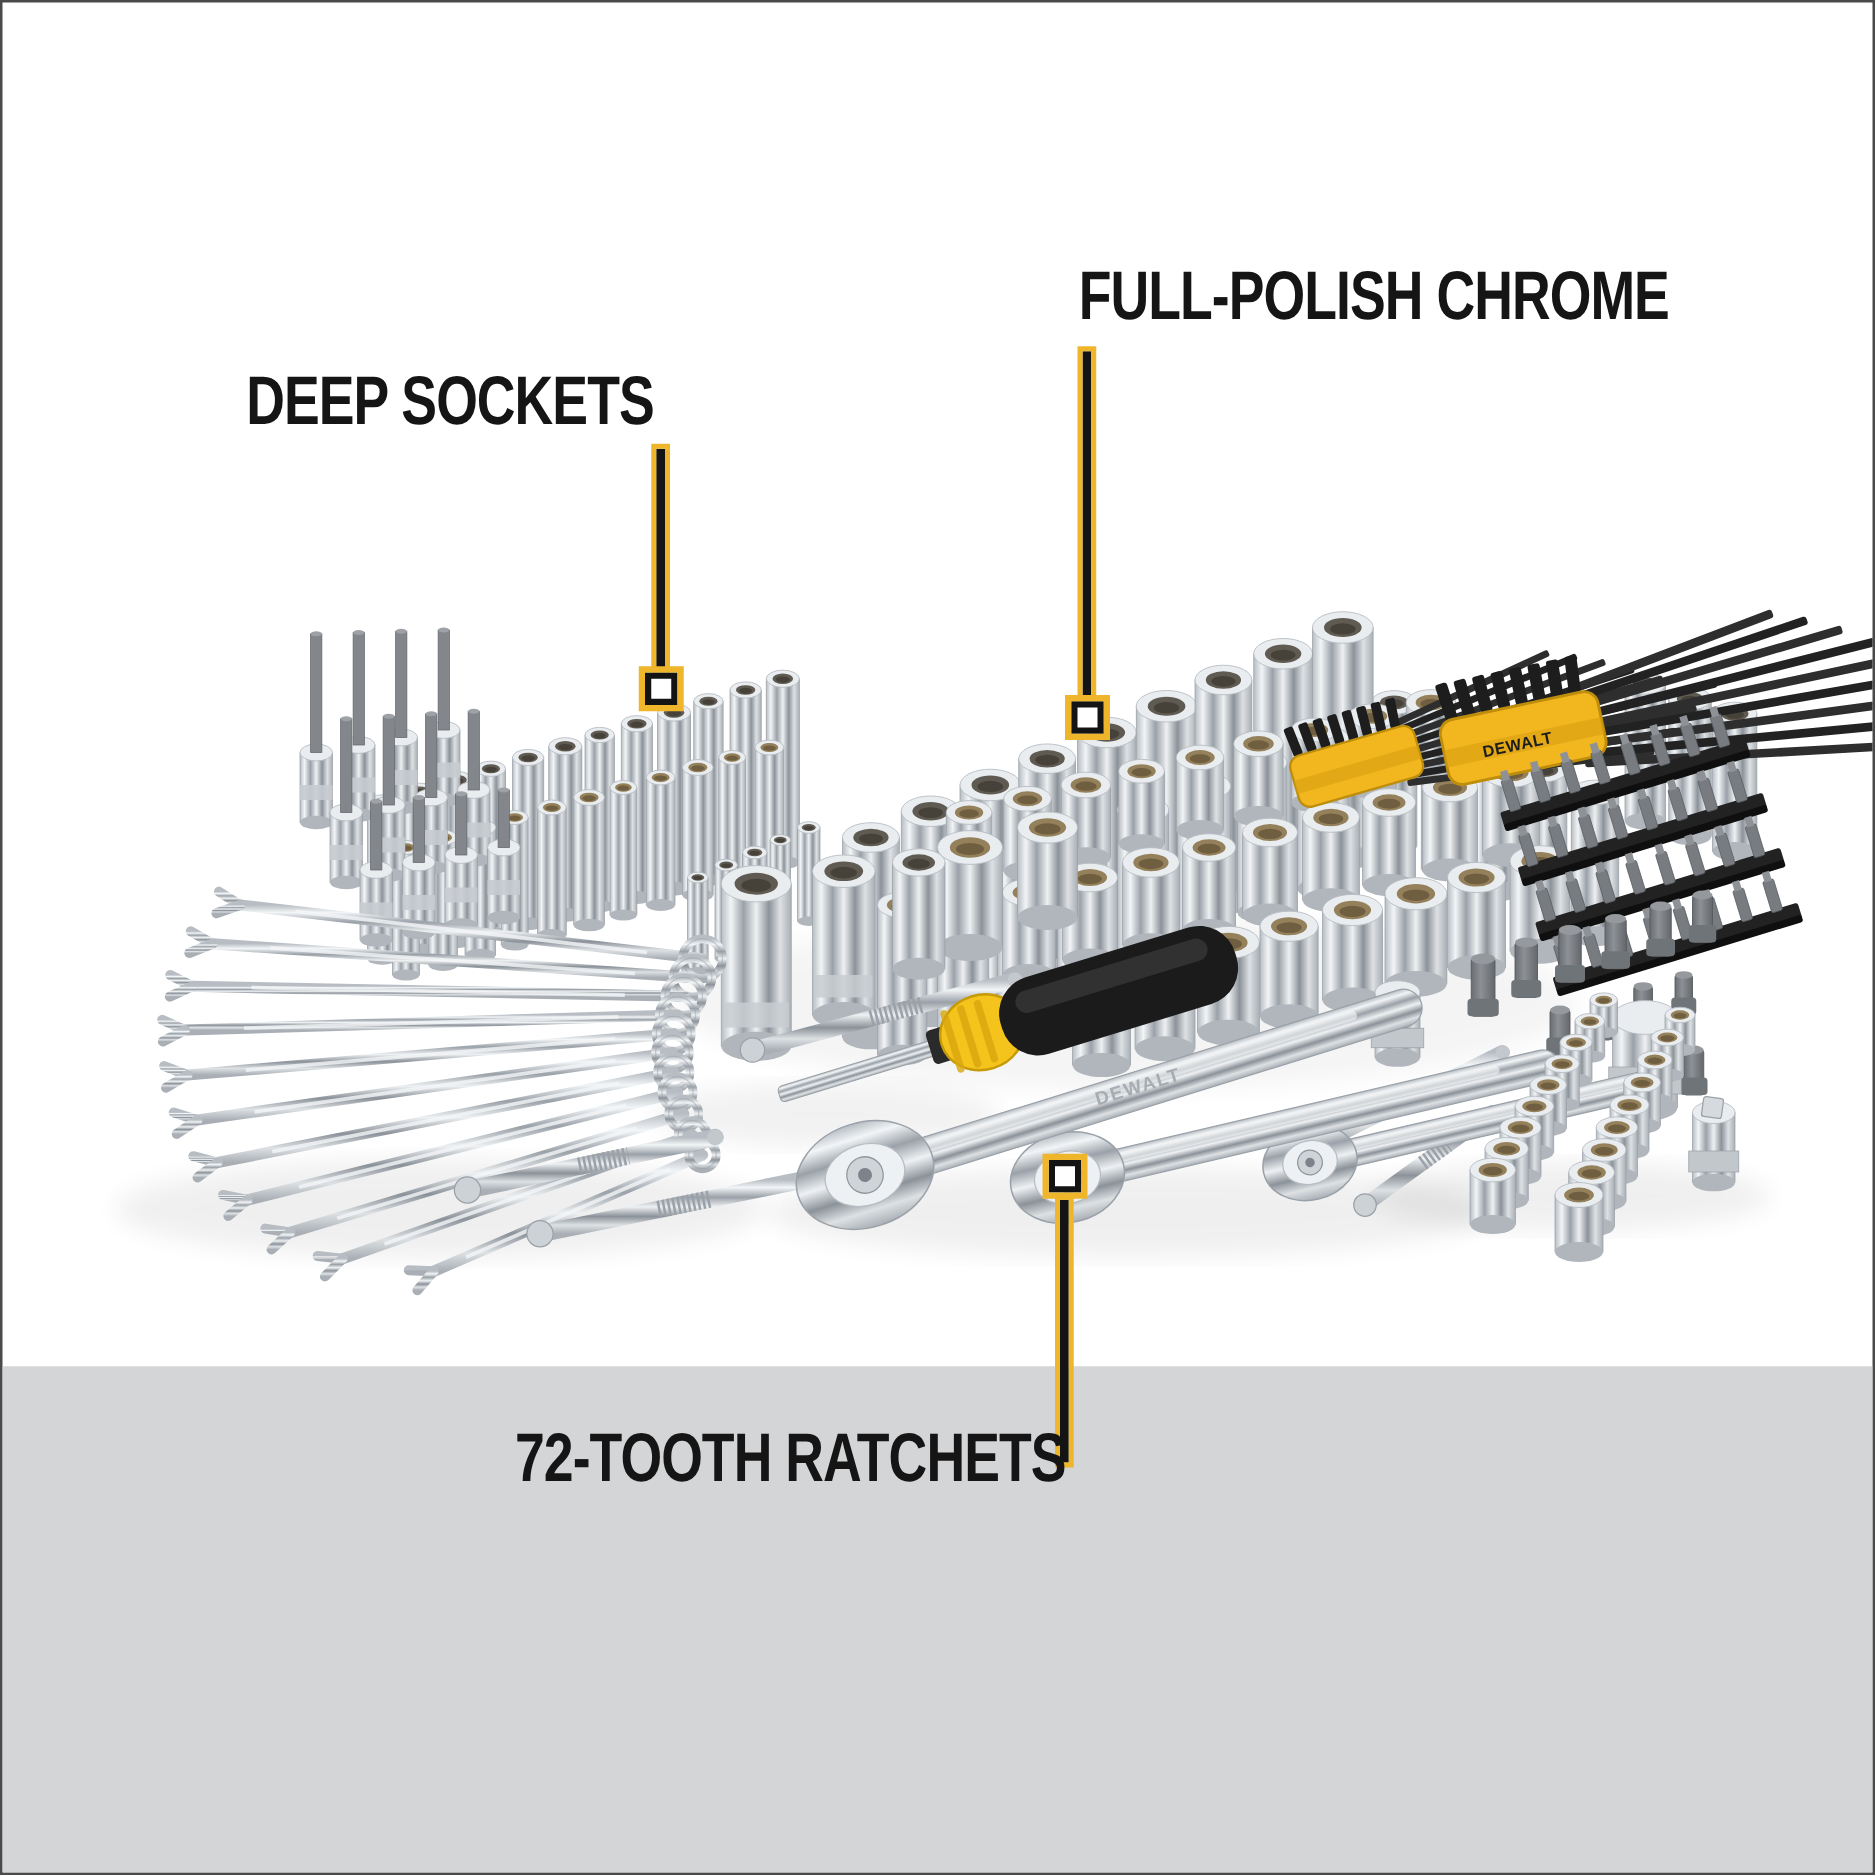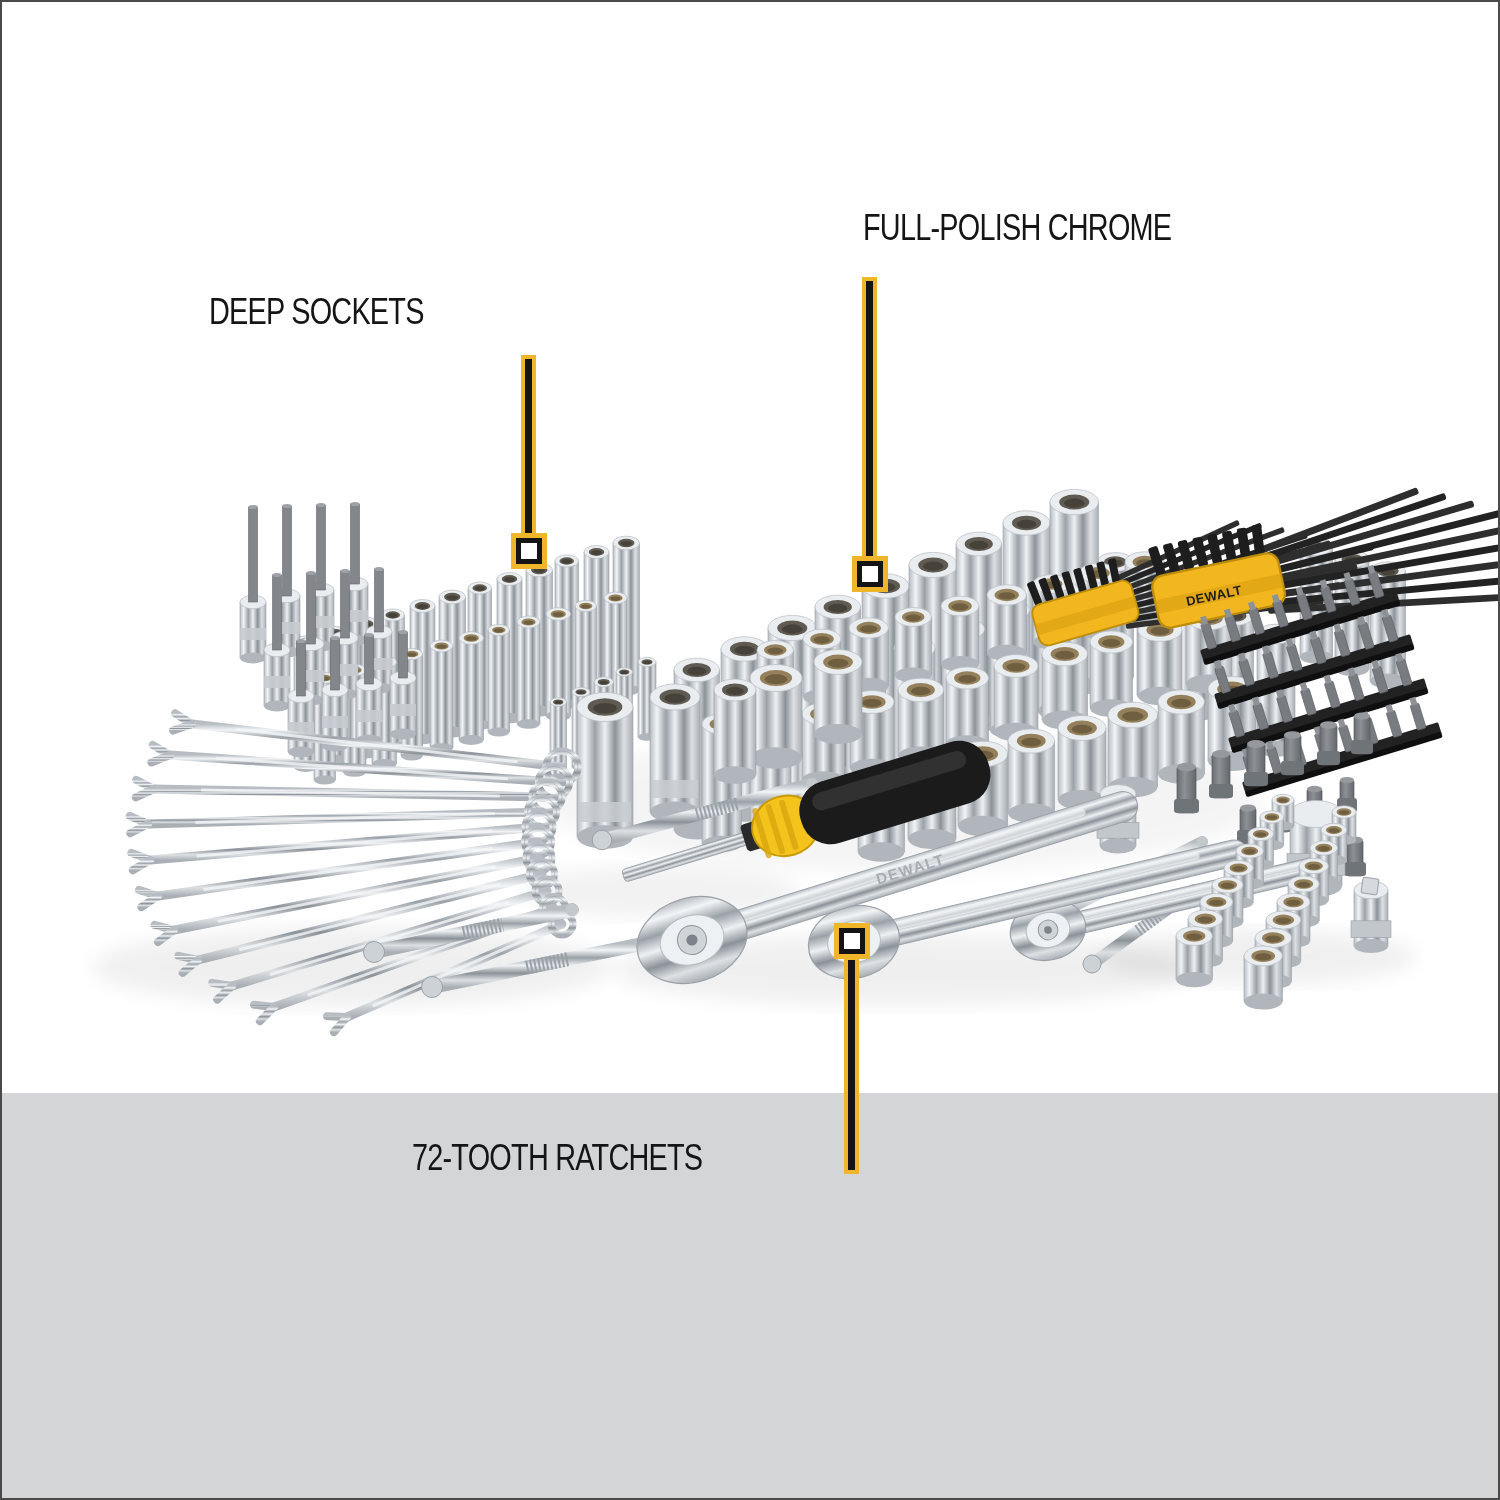--- a/index.html
+++ b/index.html
@@ -4,22 +4,22 @@
 <style>
   :root{
     --background:#ffffff; --floor:#d3d5d6; --frame-border:#4a4a4a;
     --accent:#efb62c; --line-core:#141414; --label-color:#151515;
   }
   html,body{margin:0;padding:0;background:#fff;}
   .frame{position:relative;width:1496px;height:1496px;border:2px solid var(--frame-border);
     background:var(--background);overflow:hidden;font-family:"Liberation Sans",sans-serif;}
   .floor{position:absolute;left:0;right:0;top:1091px;bottom:0;background:var(--floor);z-index:0;}
   svg.photo{position:absolute;left:0;top:0;width:1500px;height:1500px;z-index:1;}
-  .callout-label{position:absolute;z-index:5;color:var(--label-color);font-weight:400;
-    font-size:37px;line-height:1;white-space:nowrap;letter-spacing:-1px;}
+  .callout-label{position:absolute;z-index:5;color:var(--label-color);font-weight:700;
+    font-size:55px;line-height:1;white-space:nowrap;letter-spacing:-1px;}
   .callout-label .inner{display:inline-block;transform:scaleX(.78);transform-origin:left center;}
   .cline{position:absolute;width:7px;background:var(--line-core);outline:4px solid var(--accent);z-index:3;}
   .cmarker{position:absolute;width:16px;height:16px;background:#ffffff;border:5px solid var(--line-core);
     outline:5px solid var(--accent);z-index:4;}
 </style>
 </head>
 <body>
 
 <div class="frame">
   <div class="floor"></div>
@@ -953,21 +953,21 @@
         <ellipse cx="1261.2" cy="954" rx="11.904" ry="5.9904" fill="#94805a"></ellipse>
         <ellipse cx="1261.2" cy="954.89856" rx="8.332799999999999" ry="3.59424" fill="#6f5e40"></ellipse>
       </g>
     <g>
       <text x="1213" y="598" transform="rotate(-12 1213 598)" text-anchor="middle" font-size="13" font-weight="700" fill="#1d1d1d" letter-spacing=".5">DEWALT</text>
       <text x="910" y="872" transform="rotate(-17 910 872)" text-anchor="middle" font-size="15" font-weight="700" fill="#a7adb3" letter-spacing="1.5">DEWALT</text>
     </g>
   </svg>
 
   <div>
-    <div class="callout-label" style="left:207px;top:291px">
+    <div class="callout-label" style="left:195px;top:291px">
       <span class="inner">DEEP SOCKETS</span>
     </div>
     <div class="cline" style="left:523px;top:357px;height:176px"></div>
     <div class="cmarker" style="left:514px;top:536px"></div>
   </div>
 
   <div>
     <div class="callout-label" style="left:861px;top:207px">
       <span class="inner">FULL-POLISH CHROME</span>
     </div>

